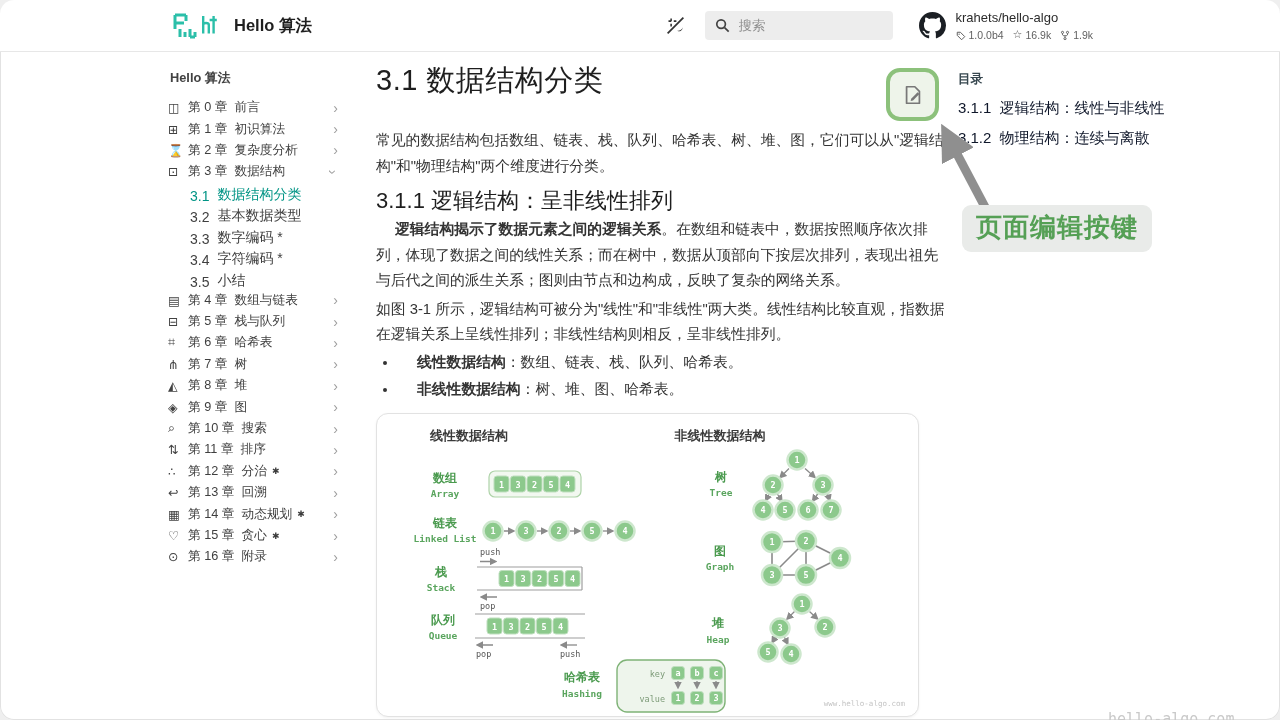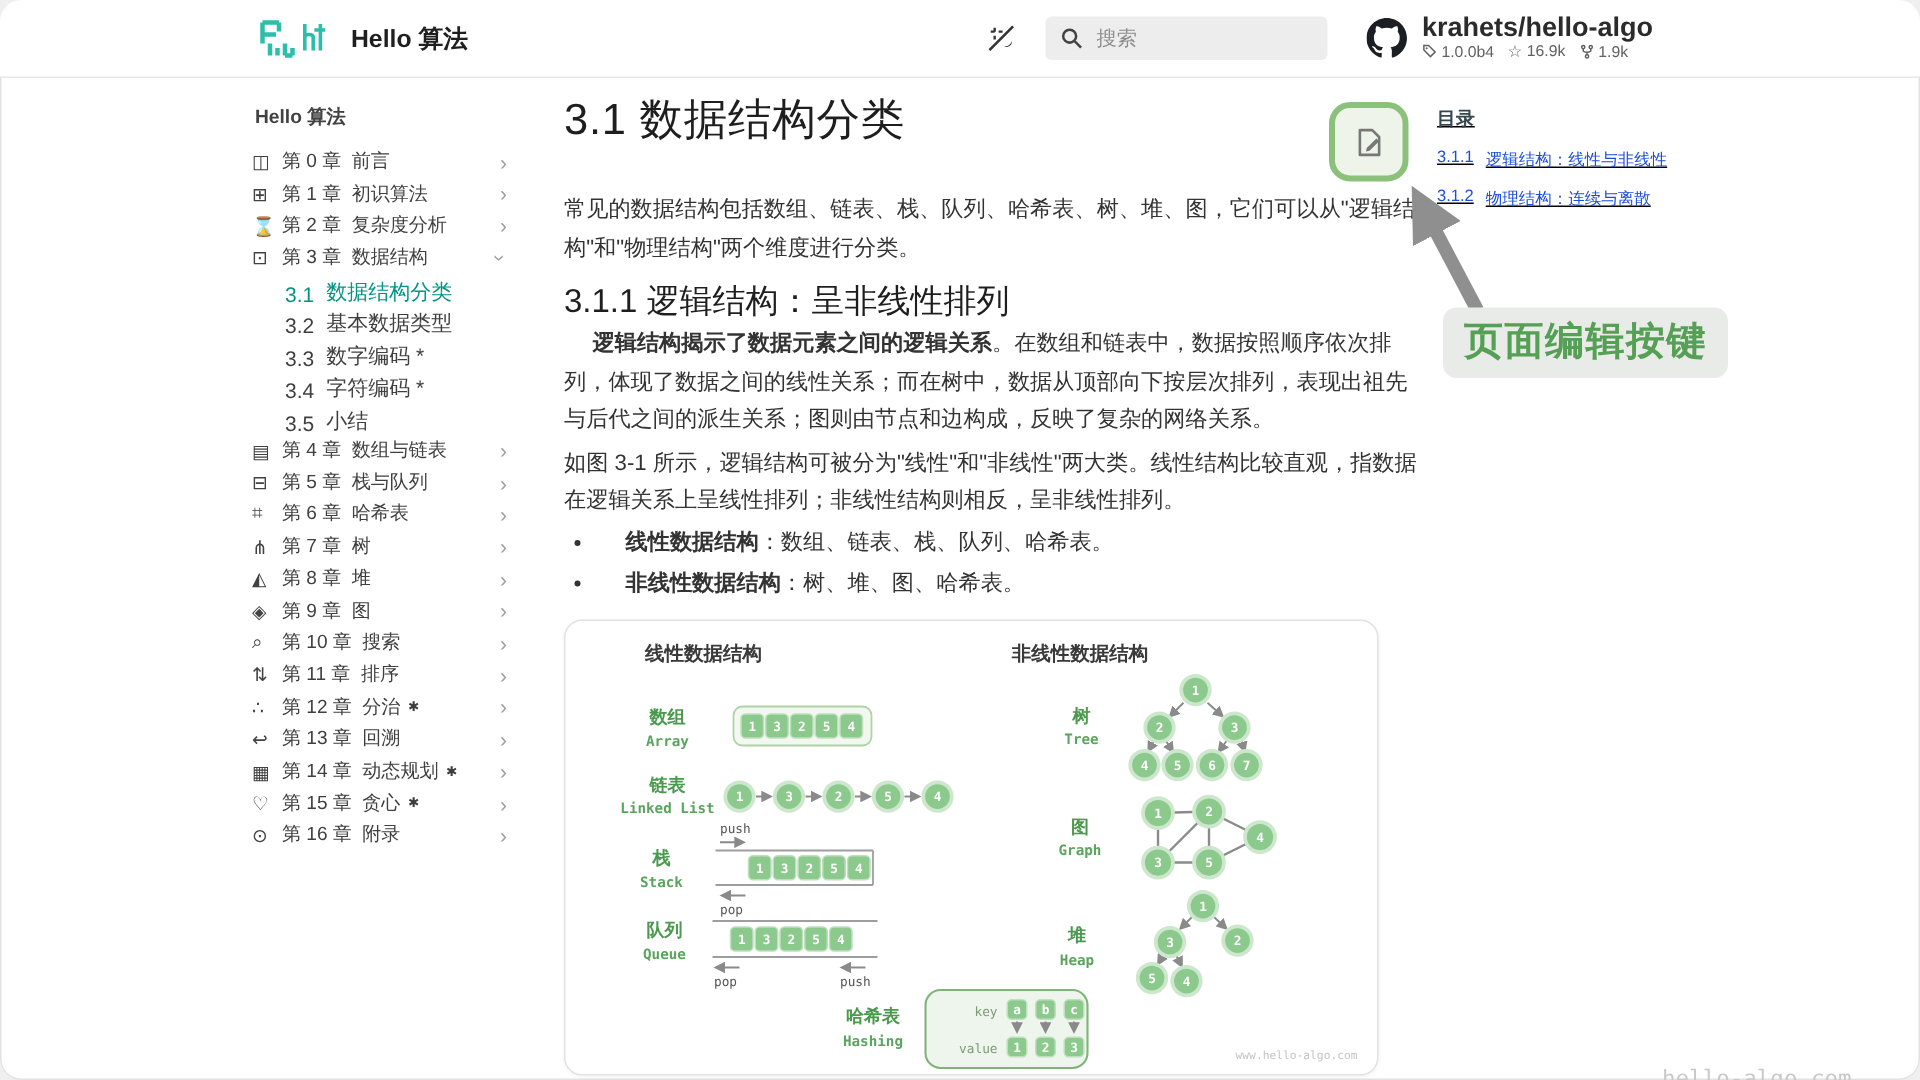--- a/index.html
+++ b/index.html
@@ -10,23 +10,23 @@
   .header { position:absolute; left:0; top:0; width:100%; height:52px; background:#fff; border-bottom:1px solid #e7e7e7; display:flex; align-items:center; }
   .logo { margin-left:172px; display:flex; align-items:center; }
   .site-title { margin-left:16px; font-size:16.5px; font-weight:bold; color:#1f1f1f; }
   .hdr-right { margin-left:auto; margin-right:178px; display:flex; align-items:center; }
   .theme-toggle { width:26px; height:26px; display:flex; align-items:center; justify-content:center; cursor:pointer; }
   .searchbox { width:188px; height:29px; background:#ededed; border-radius:4px; display:flex; align-items:center; margin:0 26px 0 16px; padding:0 10px; }
   .searchbox input { border:none; outline:none; background:transparent; font-size:13.5px; color:#333; width:130px; margin-left:9px; font-family:inherit; }
   .searchbox input::placeholder { color:#8e8e8e; }
   .repo { display:flex; align-items:center; }
   .repo-texts { margin-left:10px; }
-  .repo-name { font-size:18px; color:#2b2b2b; line-height:16px;font-weight:bold; }
+  .repo-name { font-size:13px; color:#2b2b2b; line-height:16px; }
   .repo-stats { display:flex; align-items:center; font-size:10.5px; color:#616161; margin-top:2px; }
-  .repo-stats .stat { display:flex; align-items:flex-start; margin-right:9px; }
+  .repo-stats .stat { display:flex; align-items:flex-end; margin-right:9px; }
   .repo-stats .stat svg, .repo-stats .stat .gl { margin-right:3px; }
   .gl { font-size:11px; color:#616161; }
 
   
   .sidebar { position:absolute; left:168px; top:70px; width:196px; }
   .side-title { font-size:12.8px; font-weight:bold; color:#424242; margin:0 0 10px 2px; }
   .s-row { display:flex; align-items:center; height:21.4px; font-size:12.7px; color:#3f3f3f; cursor:pointer; }
   .s-row .ic { width:20px; font-size:12.5px; color:#424242; flex:0 0 20px; }
   .s-row .num { margin-right:7px; white-space:nowrap; }
   .s-row .t { white-space:nowrap; }
@@ -58,23 +58,23 @@
   text.op { font-size:8.5px; fill:#555; font-family:"DejaVu Sans Mono",monospace; }
   text.kv { font-size:8.5px; fill:#7d9b78; font-family:"DejaVu Sans Mono",monospace; text-anchor:end; }
   text.wm { font-size:7.5px; fill:#c4c4c4; font-family:"DejaVu Sans Mono",monospace; text-anchor:end; }
   .gline { stroke:#8a8a8a; stroke-width:1.3; }
   .gedge { stroke:#8a8a8a; stroke-width:1.6; }
   .tray { stroke:#9e9e9e; stroke-width:1.2; }
   .nbox { fill:#8cc98c; stroke:#bfdfbf; stroke-width:1; }
   .ncir { fill:#8cc98c; stroke:#cde7cd; stroke-width:2.5; }
 
   
-  .toc { position:absolute; left:958px; top:71px; width:230px;text-decoration:underline; }
+  .toc { position:absolute; left:958px; top:71px; width:230px; }
   .toc-title { font-size:12.6px; font-weight:bold; color:#37474f; margin-bottom:11px; }
-  .toc-item { display:flex; font-size:11px; color:#1d4ed8; margin-bottom:11px; cursor:pointer;text-align:right; }
+  .toc-item { display:flex; font-size:15px; color:#0f172a; margin-bottom:11px; cursor:pointer;text-align:right; }
   .toc-item .num { margin-right:8px; }
 
   
   .edit-btn { position:absolute; left:886px; top:68px; width:53px; height:53px; border-radius:14px; background:#eef4ea; border:4.5px solid #8cc17b; display:flex; align-items:center; justify-content:center; cursor:pointer; }
   .anno-arrow { position:absolute; left:915px; top:108px; pointer-events:none; }
   .anno-label { position:absolute; left:962px; top:205px; background:#e9ebe9; border-radius:9px; padding:5px 14px 7px; font-size:26px; font-weight:bold; color:#55a055; letter-spacing:1px; }
   .page-watermark { position:absolute; left:1108px; top:668px; font-family:"DejaVu Sans Mono",monospace; font-size:15px; color:#c9c9c9;margin-top:42px; }
 </style>
 </head>
 <body>

